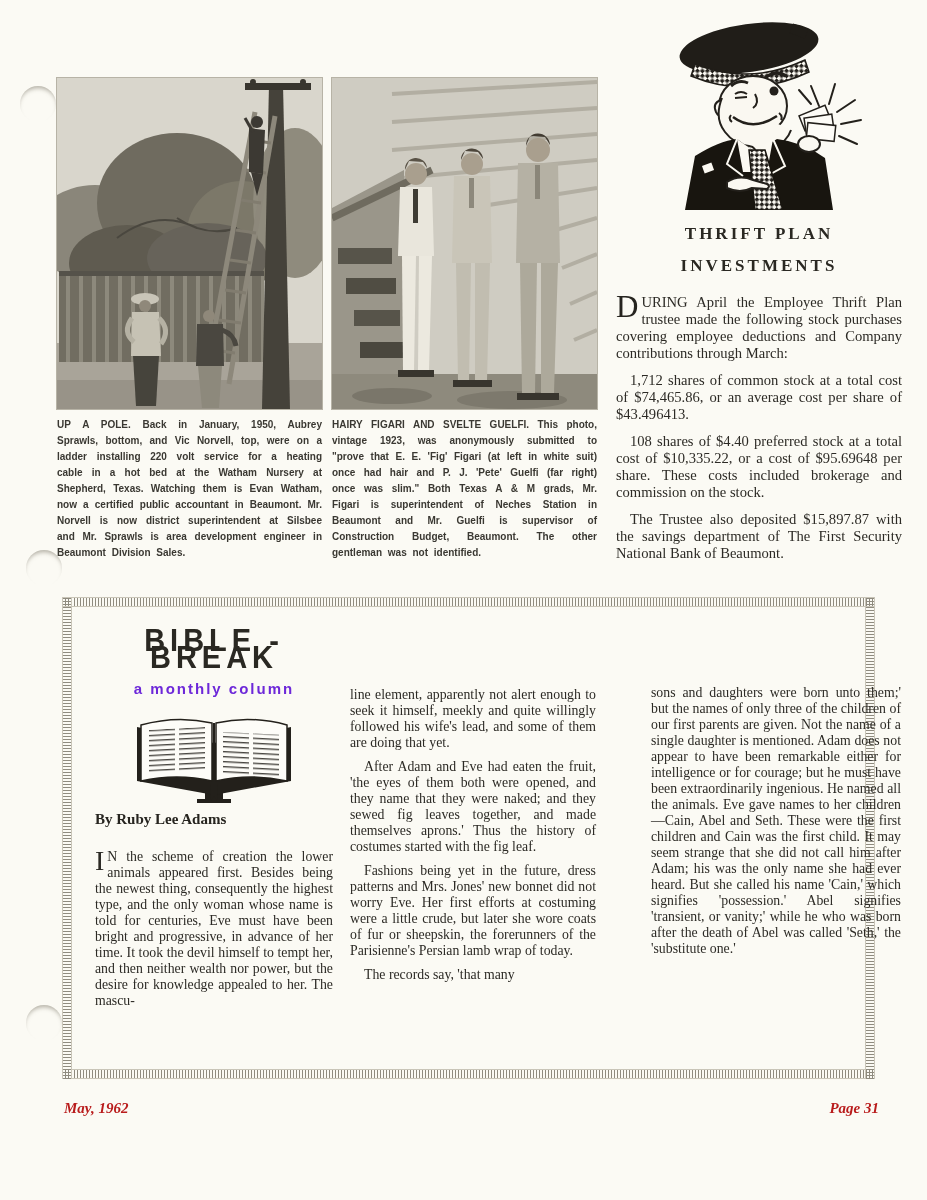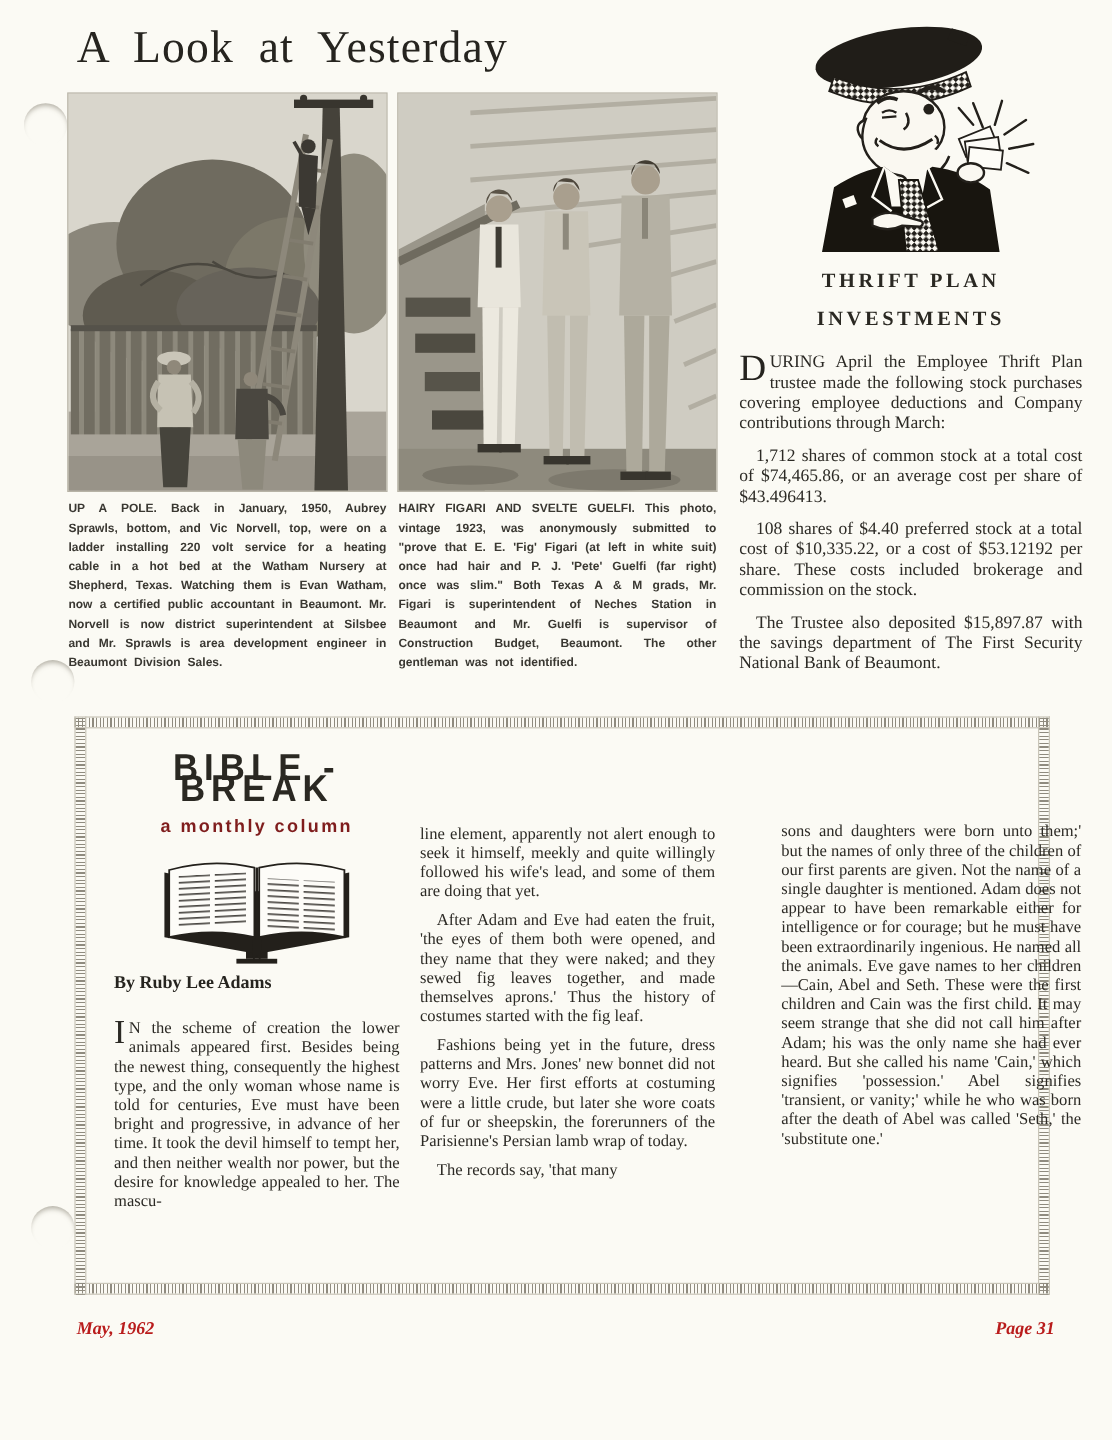--- a/index.html
+++ b/index.html
@@ -70,21 +70,21 @@
   .bb-col p{margin:0 0 8px 0;}
   .bb-col p.indent{text-indent:14px;}
   .col-first{width:238px;flex:none;}
   .col-mid{width:246px;flex:none;padding-top:62px;}
   .col-last{width:250px;flex:none;padding-top:60px;margin-left:38px;}
 
   .bb-title{font-family:"Liberation Sans",sans-serif;font-weight:700;
     font-size:29px;letter-spacing:5px;text-align:center;color:#2a2822;
     margin:8px 0 0 0;transform:scaleY(1.08);}
   .bb-subtitle{font-family:"Liberation Sans",sans-serif;font-weight:700;
-    font-size:15px;letter-spacing:2px;text-align:center;color:#7f1d1d;
+    font-size:15px;letter-spacing:2px;text-align:center;color:#6d28d9;
     margin-top:16px;}
   .bb-book{text-align:center;margin-top:14px;height:96px;}
   .bb-byline{font-family:Liberation Serif, serif;font-weight:700;
     font-size:15px;text-align:left;margin-top:4px;color:#26241f;}
   .bb-body1{margin-top:22px;}
   .dropcap-sm{float:left;font-size:28px;line-height:24px;padding-right:3px;}
 
   
   .footer-left,.footer-right{position:absolute;top:1100px;
     font-family:"Liberation Serif",serif;font-style:italic;font-weight:700;
@@ -94,21 +94,20 @@
 </style>
 </head>
 <body>
 
 <div class="page">
 
   <div class="hole h1"></div>
   <div class="hole h2"></div>
   <div class="hole h3"></div>
 
-  <h1 class="page-title">A Look at Yesterday</h1>
 
   <div class="photo photo-left">
     <svg viewBox="0 0 265 331" preserveAspectRatio="none">
       <defs>
         <pattern id="fence" width="13" height="90" patternUnits="userSpaceOnUse">
           <rect width="9" height="90" fill="#716d61"></rect>
           <rect x="9" width="4" height="90" fill="#8d897c"></rect>
         </pattern>
       </defs>
       <rect width="265" height="331" fill="#d9d6cc"></rect>
@@ -268,21 +267,21 @@
         <rect x="60" y="150" width="10" height="8" fill="#fbf9f2" transform="rotate(-20 65 154)"></rect>
       </svg>
     </div>
     <div class="thrift-heading">
       <div>THRIFT PLAN</div>
       <div>INVESTMENTS</div>
     </div>
     <div class="thrift-body">
       <p><span class="dropcap">D</span><span>URING April the Employee Thrift Plan trustee made the following stock purchases covering employee deductions and Company contributions through March:</span></p>
       <p class="indent">1,712 shares of common stock at a total cost of $74,465.86, or an average cost per share of $43.496413.</p>
-      <p class="indent">108 shares of $4.40 preferred stock at a total cost of $10,335.22, or a cost of $53.12192 per share. These costs included brokerage and commission on the stock.</p>
+      <p class="indent">108 shares of $4.40 preferred stock at a total cost of $10,335.22, or a cost of $95.69648 per share. These costs included brokerage and commission on the stock.</p>
       <p class="indent">The Trustee also deposited $15,897.87 with the savings department of The First Security National Bank of Beaumont.</p>
     </div>
   </div>
 
   <div class="bible-box">
     <div class="band top"></div>
     <div class="band bottom"></div>
     <div class="band left"></div>
     <div class="band right"></div>
 

